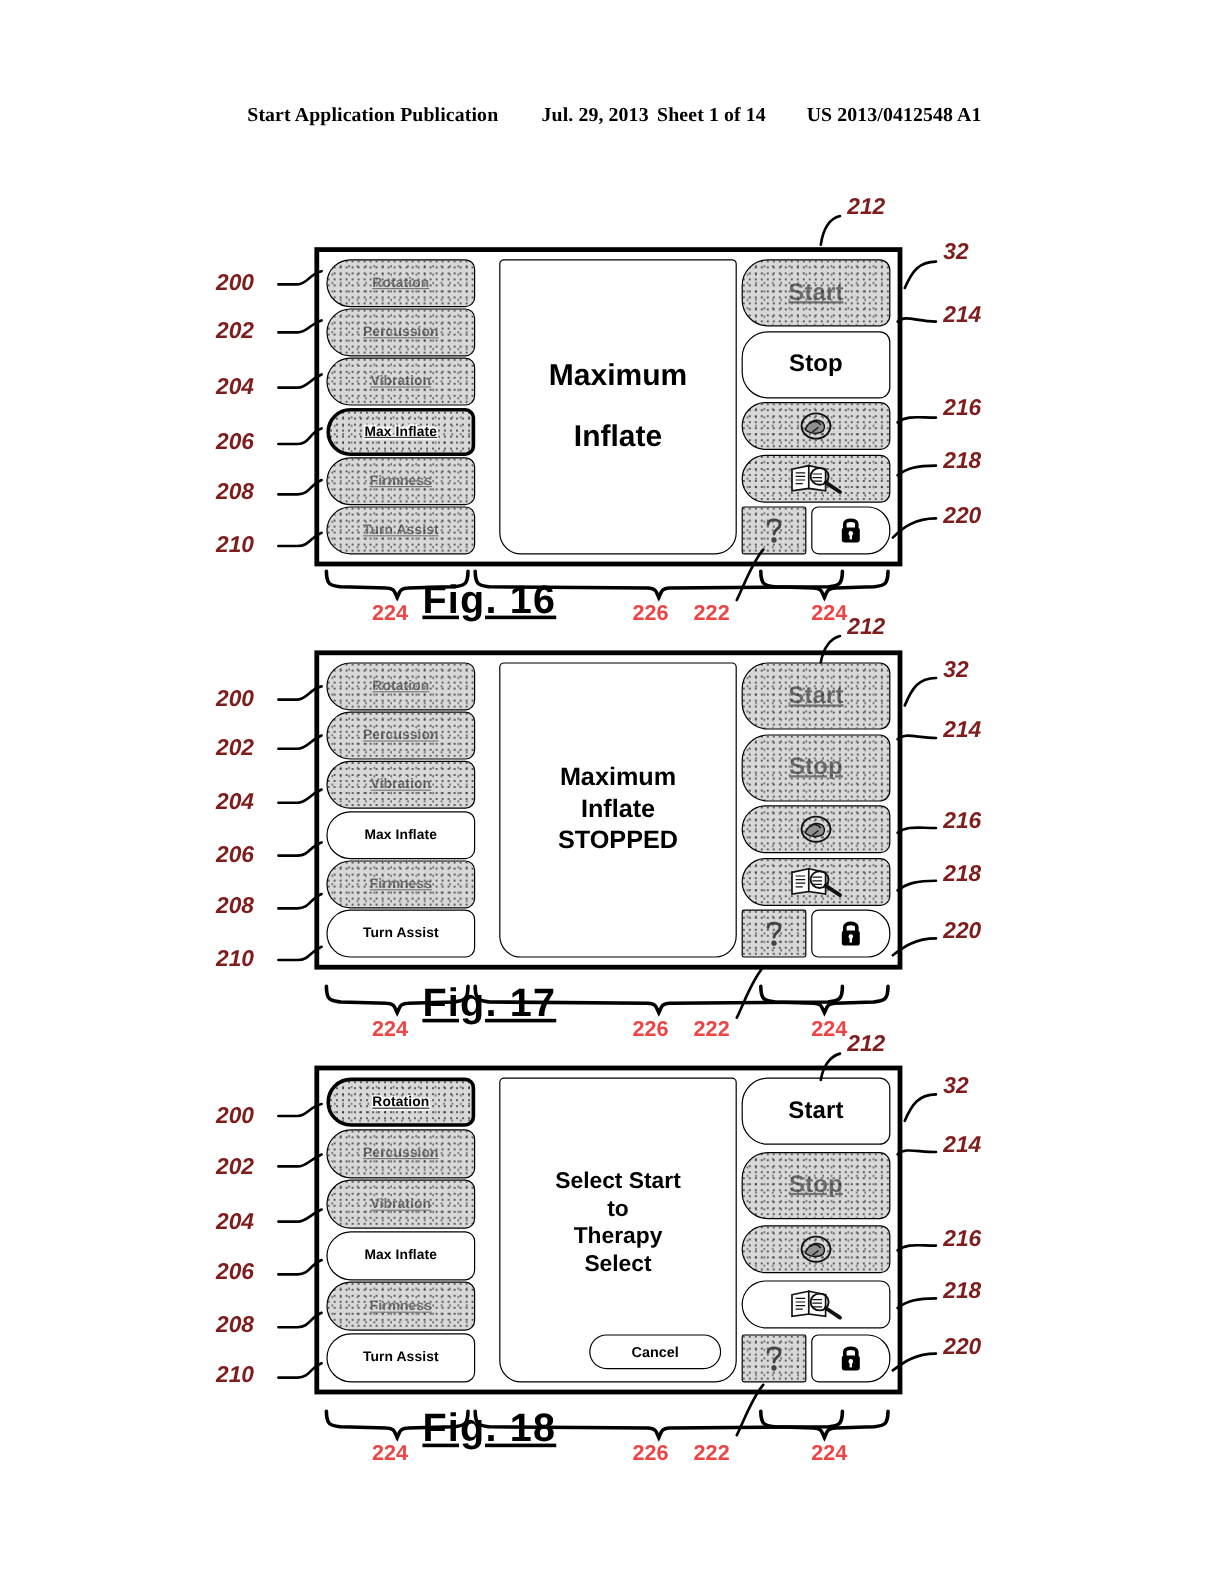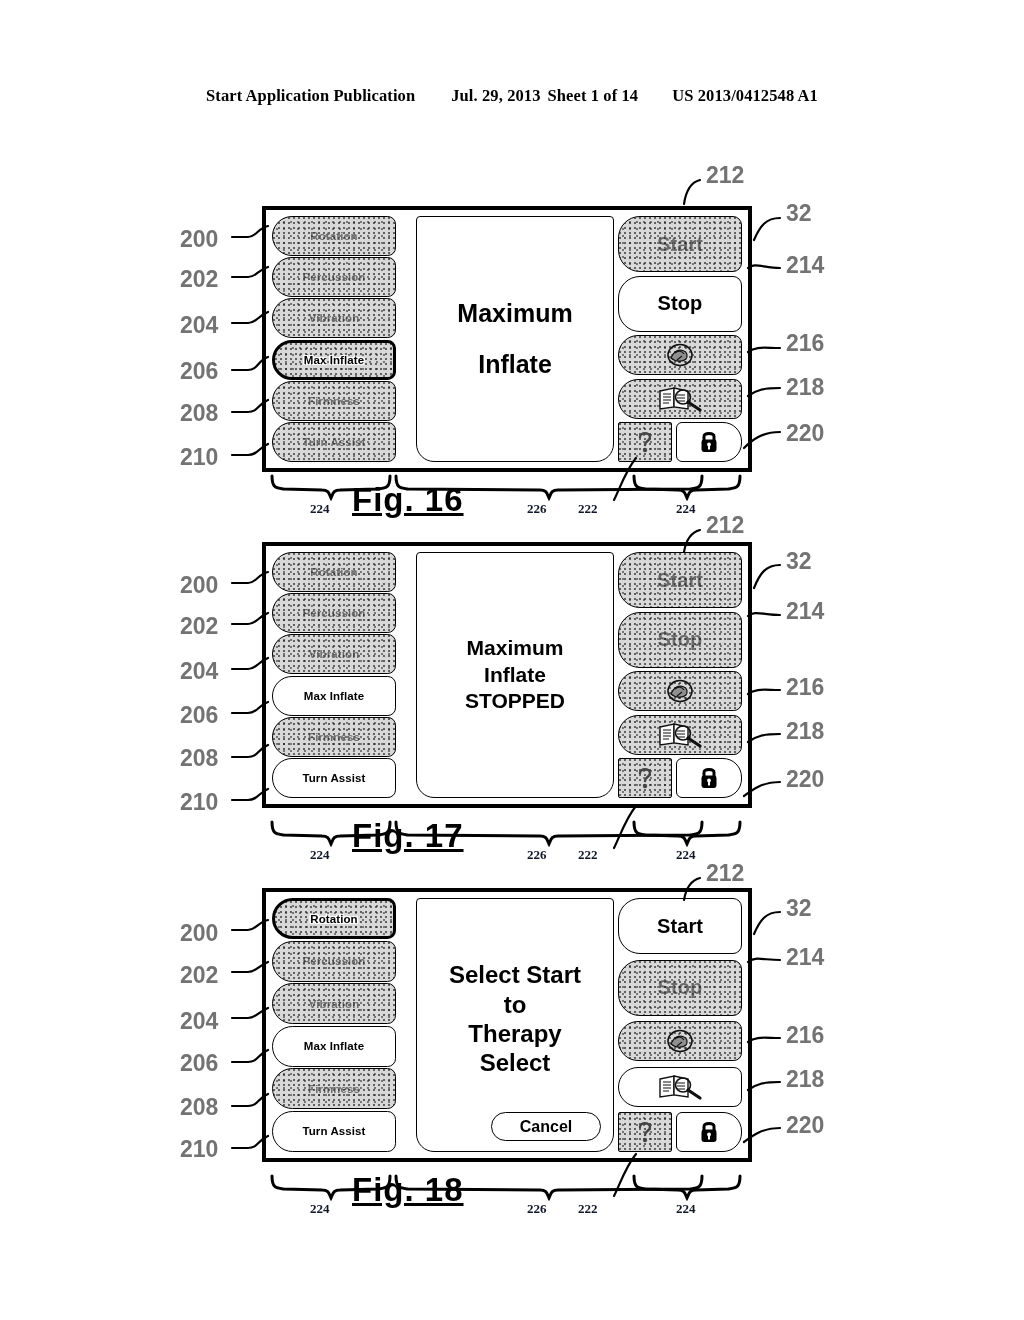--- a/index.html
+++ b/index.html
@@ -65,20 +65,21 @@
     color:#000;
     overflow:hidden;
   }
   .pill.grey{
     background-color:#d8d8d8;
     background-image:
       radial-gradient(circle at 1px 1px, rgba(0,0,0,.55) .9px, transparent 1.1px),
       radial-gradient(circle at 4px 5px, rgba(0,0,0,.45) .8px, transparent 1px);
     background-size:5px 5px, 7px 7px;
     color:#3a3a3a;
+    text-decoration:underline;
   }
   .pill.grey .lbl{
     color:#2a2a2a;
     opacity:.62;
     filter:blur(.35px);
     text-shadow:0 0 1px rgba(255,255,255,.85);
   }
   .pill.selected{
     border:3.2px solid #000;
     border-radius:22px 9px 9px 22px;
@@ -130,41 +131,42 @@
     align-items:center;justify-content:center;
     text-align:center;
   }
   .display .msg{
     font-weight:bold;
     color:#000;
     line-height:1.48;
   }
   #fig16 .display .msg{font-size:25px;line-height:2.05;}
   #fig17 .display .msg{font-size:21px;line-height:1.28;}
-  #fig18 .display .msg{font-size:24px;line-height:1.22;margin-top:-12px;}
+  #fig18 .display .msg{font-size:19px;line-height:1.22;margin-top:-12px;}
 
   .cancel-btn{
     position:absolute;right:12px;bottom:10px;
     width:108px;height:27px;
     border:1.8px solid #000;border-radius:15px;
     background:#fff;
     display:flex;align-items:center;justify-content:center;
-    font-weight:bold;font-size:16px;
+    font-weight:bold;font-size:12px;
   }
 
   
   .ic{display:block;}
 
   
   .ref{
     position:absolute;
     font-family:"Liberation Sans", sans-serif;
-    font-weight:bold;font-size:23px;
-    color:#737373;
+    font-weight:bold;font-size:19px;
+    color:#7f1d1d;
     white-space:nowrap;
+    font-style:italic;
   }
 
   
   .overlay{position:absolute;left:0;top:0;width:1024px;height:1320px;pointer-events:none;}
 
   
   .figcap{
     position:absolute;
     font-family:"Liberation Sans", sans-serif;
     font-weight:bold;font-size:33px;
@@ -172,22 +174,22 @@
     color:#000;
     white-space:nowrap;
     text-decoration:underline;
   }
   #fig16 .figcap{left:352px;top:313px;}
   #fig17 .figcap{left:352px;top:305px;}
   #fig18 .figcap{left:352px;top:313px;}
 
   .bracelabel{
     position:absolute;
-    font-family:Liberation Serif, serif;
-    font-weight:bold;font-size:13px;color:#0f172a;white-space:nowrap;
+    font-family:Liberation Sans, sans-serif;
+    font-weight:bold;font-size:18px;color:#ef4444;white-space:nowrap;
   }
 </style>
 </head>
 <body>
 
 <div class="page-header">
   <span>Start Application Publication</span>
   <span class="gapA"></span>
   <span>Jul. 29, 2013</span>
   <span class="sp"></span>

